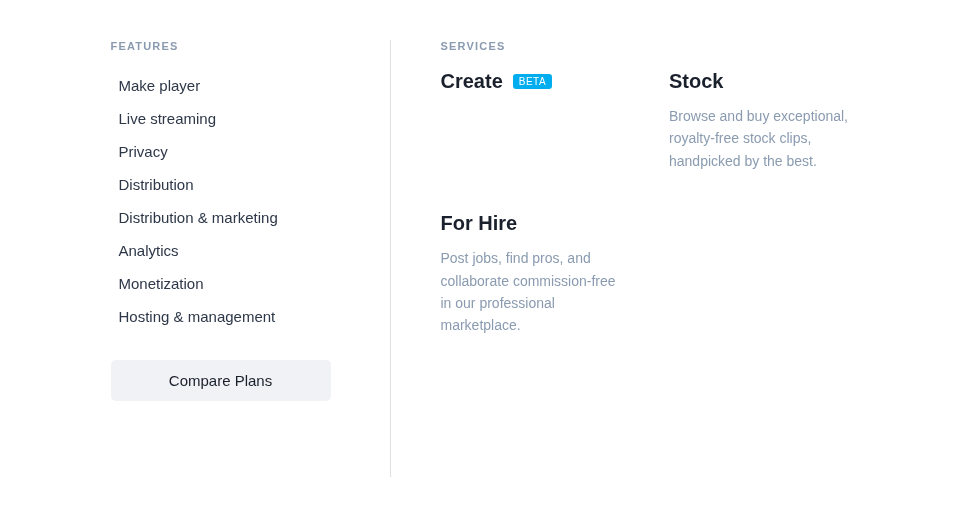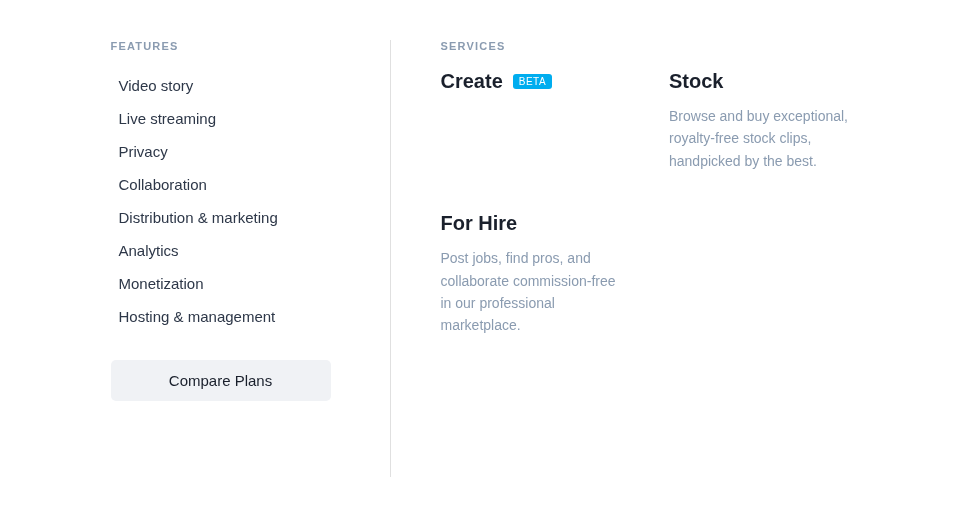--- a/index.html
+++ b/index.html
@@ -124,30 +124,30 @@
   </style>
 </head>
 <body>
 
 <div class="menu-container">
 
   <div class="features-column">
     <div class="section-label">FEATURES</div>
     <ul class="features-list">
       <li>
-        <a href="#">Video story</a>
+        <a href="#">Make player</a>
       </li>
       <li>
         <a href="#">Live streaming</a>
       </li>
       <li>
         <a href="#">Privacy</a>
       </li>
       <li>
-        <a href="#">Collaboration</a>
+        <a href="#">Distribution</a>
       </li>
       <li>
         <a href="#">Distribution &amp; marketing</a>
       </li>
       <li>
         <a href="#">Analytics</a>
       </li>
       <li>
         <a href="#">Monetization</a>
       </li>

